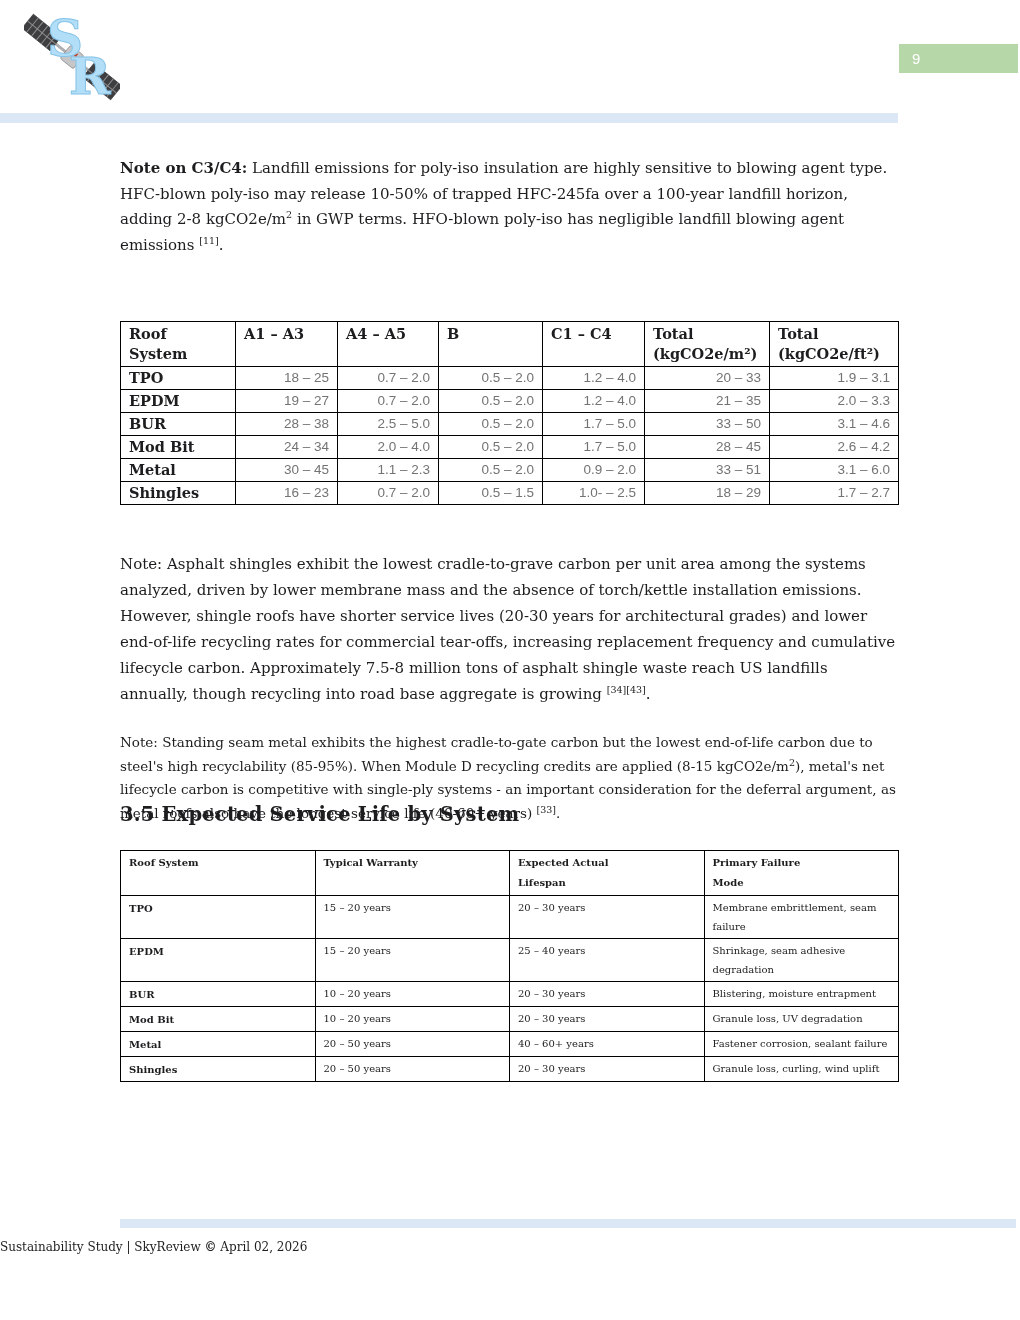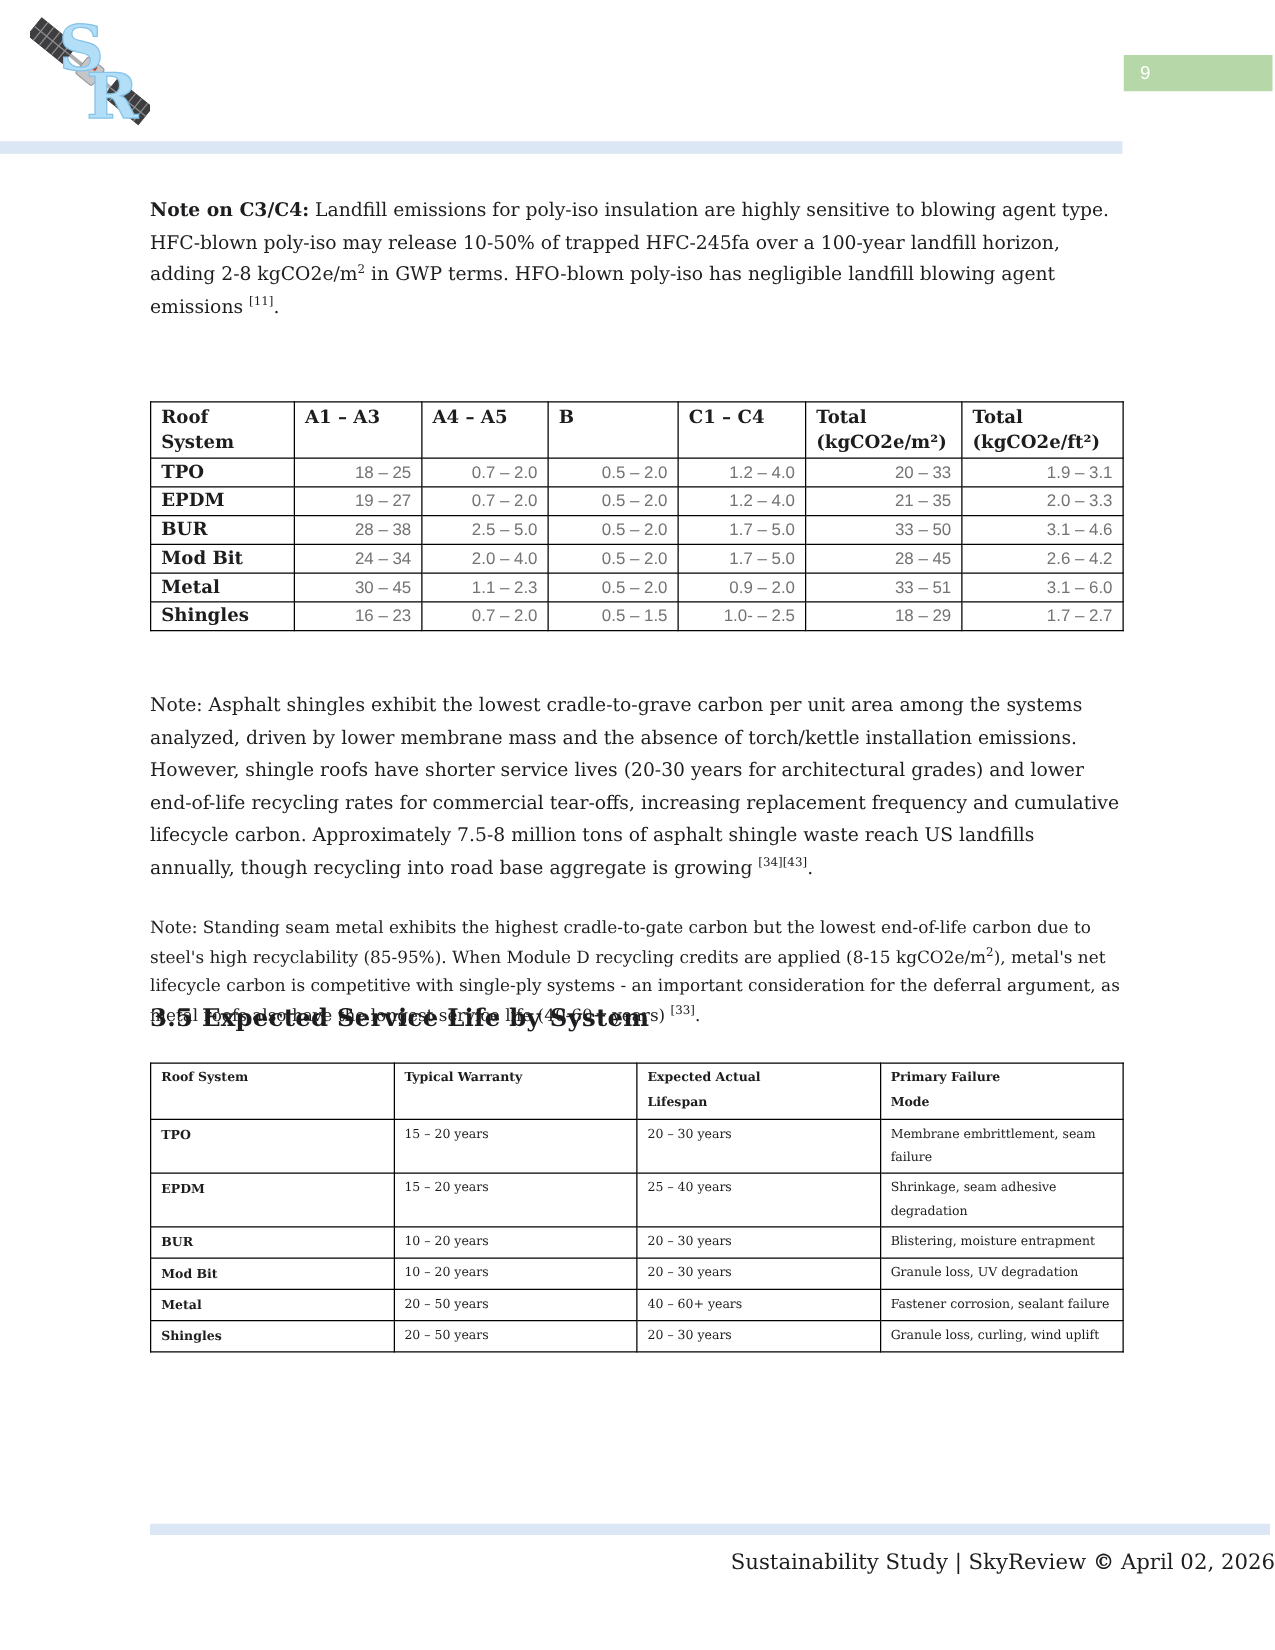--- a/index.html
+++ b/index.html
@@ -54,21 +54,21 @@
   #table2 th{font-size:10px;}
   #table2 td{font-size:10px;line-height:19px;padding:2px 8px;}
   #table2 tbody th{line-height:19px;padding-top:3px;}
   #table2 col{width:194.5px;}
   th.vmid{vertical-align:middle;}
 
   
   .footer-bar{position:absolute;left:120px;top:1219px;width:896px;height:9px;
     background:var(--accent-bar,#dce7f5);}
   .footer-text{position:absolute;left:0;top:1240px;width:1020px;
-    text-align:right;font-size:17px;}
+    text-align:left;font-size:12px;}
   .footer-text b{font-weight:bold;}
 </style>
 </head>
 <body>
 
 <div class="page">
 
   <svg class="logo" viewBox="0 0 96 98" xmlns="http://www.w3.org/2000/svg">
     <g transform="translate(48,51) rotate(39)">
       <rect x="-46" y="-1.5" width="92" height="3" fill="#aeaeb0"></rect>

